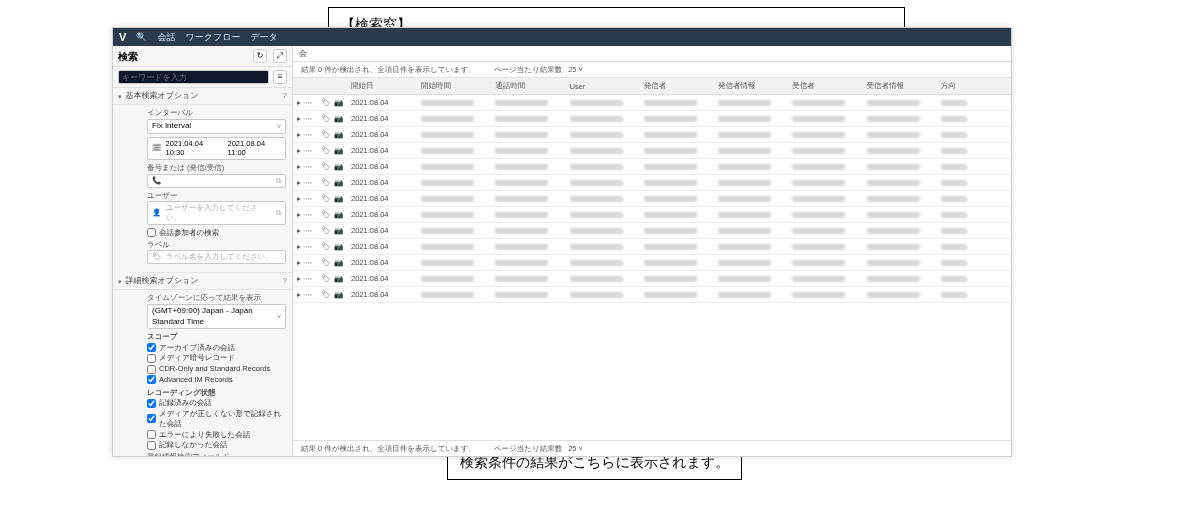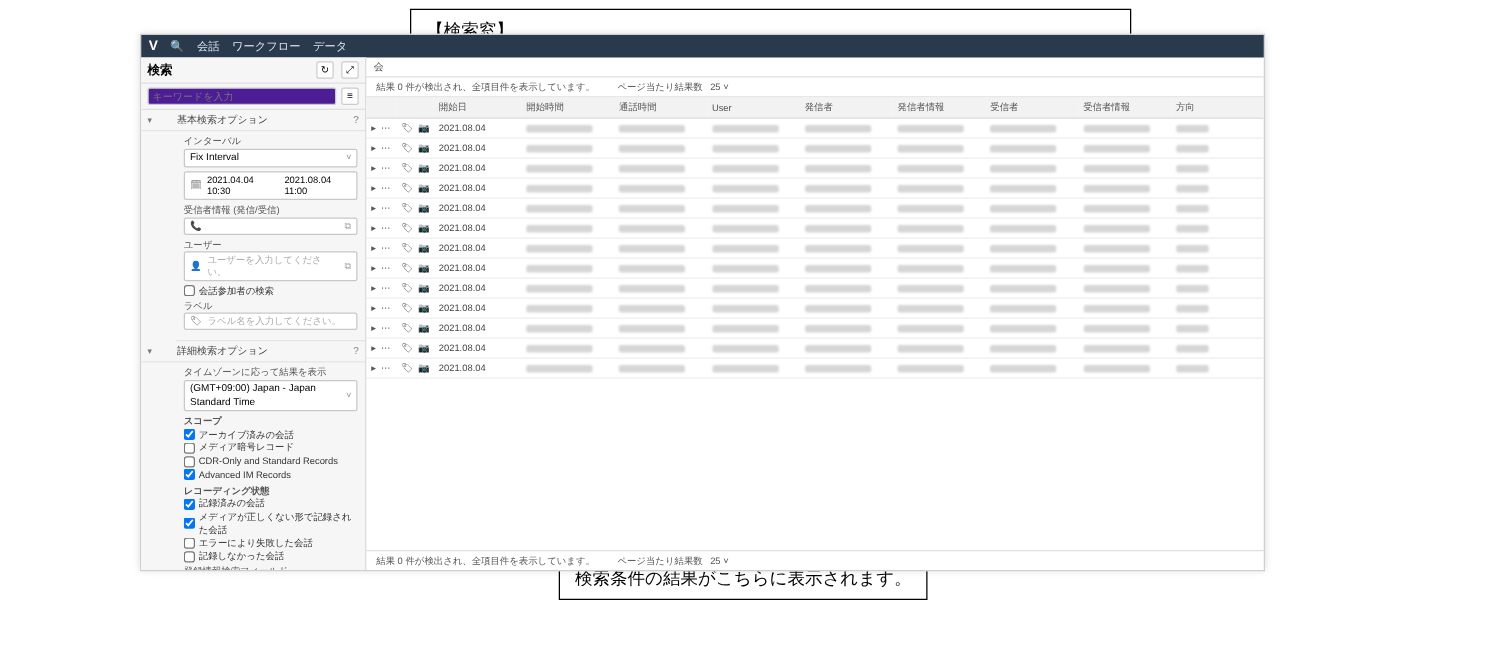--- a/index.html
+++ b/index.html
@@ -57,26 +57,26 @@
     display: inline-flex; align-items: center; justify-content: center;
     font-size: 8px; background: #fff; cursor: pointer; }
   .search-row {
     padding: 3px 5px;
     border-bottom: 1px solid #e0e0e0;
     display: flex; gap: 4px;
   }
   .search-input {
     flex: 1; font-size: 8px; padding: 1px 3px;
     border: 1px solid #c8c8c8; border-radius: 2px;
-    color: #888; background: #4c1d95;
+    color: #888; background: #0f172a;
   }
   .section-head {
     padding: 3px 5px;
     border-bottom: 1px solid #e4e4e4;
-    display: flex; align-items: center; gap: 20px;
+    display: flex; align-items: center; gap: 4px;
     font-size: 8px; color: #444;
   }
   .section-head::before { content: '▾'; font-size: 7px; color: #777; }
   .section-body { padding: 3px 6px 5px; border-bottom: 1px solid #e4e4e4; margin-left: 28px; }
   .field-label { font-size: 7.5px; color: #555; margin-bottom: 1px; }
   .select-box {
     display: flex; align-items: center; justify-content: space-between;
     border: 1px solid #c8c8c8; background: #fff; padding: 1px 4px;
     font-size: 8px; border-radius: 2px; margin-bottom: 3px;
   }
@@ -205,21 +205,21 @@
         <div class="select-box">
           <span>Fix Interval</span>
         </div>
         <div class="date-pair">
           <span class="cal">🗓</span>
           <span>2021.04.04 10:30</span>
           <span style="flex:1"></span>
           <span>2021.08.04 11:00</span>
         </div>
 
-        <div class="field-label">受信者情報 (発信/受信)</div>
+        <div class="field-label">番号または (発信/受信)</div>
         <div class="input-row">
           <span class="pre">📞</span>
           <span style="margin-left:auto">⧉</span>
         </div>
 
         <div class="field-label">ユーザー</div>
         <div class="input-row">
           <span class="pre">👤</span>
           <span>ユーザーを入力してください。</span>
           <span style="margin-left:auto">⧉</span>

